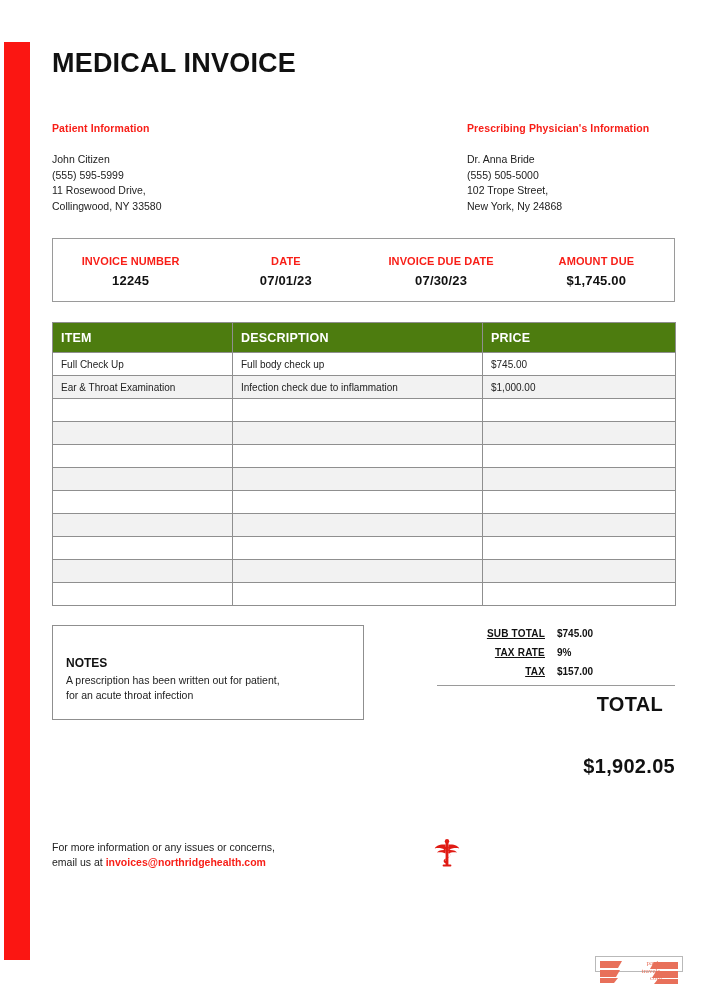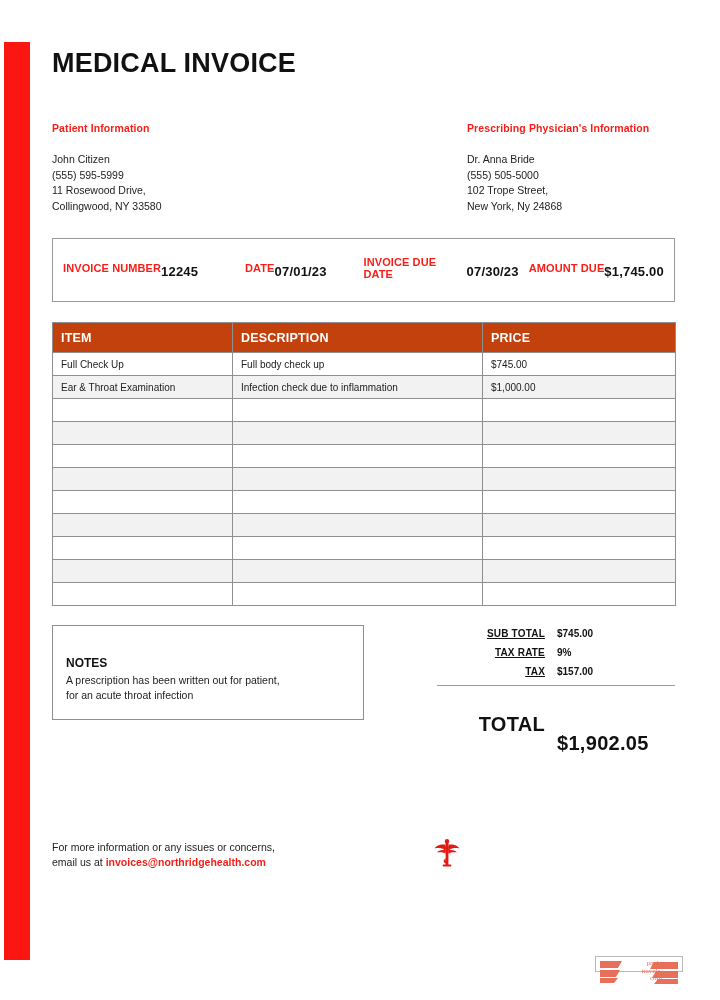--- a/index.html
+++ b/index.html
@@ -71,20 +71,21 @@
     top: 238px;
     width: 623px;
     height: 64px;
     border: 1.5px solid #9a9a9a;
     box-sizing: border-box;
     display: flex;
   }
   .summary-cell {
     flex: 1;
     display: flex;
+    flex-direction: column;
     align-items: center;
     justify-content: center;
     padding-top: 2px;
   }
   .summary-label {
     color: #F81E17;
     font-size: 11px;
     font-weight: bold;
     letter-spacing: 0.1px;
     margin-bottom: 6px;
@@ -99,21 +100,21 @@
   
   .items-table {
     position: absolute;
     left: 0;
     top: 322px;
     width: 623px;
     border-collapse: collapse;
     table-layout: fixed;
   }
   .items-table th {
-    background: #c2410c;
+    background: #4d7c0f;
     color: #ffffff;
     font-size: 12.5px;
     font-weight: bold;
     text-align: left;
     padding: 6px 0 6px 8px;
     height: 17px;
     border: 1.2px solid #8f8f8f;
     letter-spacing: 0.2px;
   }
   .items-table td {
@@ -179,22 +180,23 @@
     font-size: 10px;
     font-weight: bold;
     color: #111111;
   }
   .totals-divider {
     border-top: 1.5px solid #9a9a9a;
     margin: 6px 0 0 0;
   }
   .grand-row {
     display: flex;
-    align-items: center;
+    align-items: flex-end;
     margin-top: 7px;
+    flex-direction: column;
   }
   .grand-label {
     width: 108px;
     text-align: right;
     font-size: 20px;
     font-weight: bold;
     color: #111111;
     padding-right: 12px;
     letter-spacing: 0.3px;
   }

